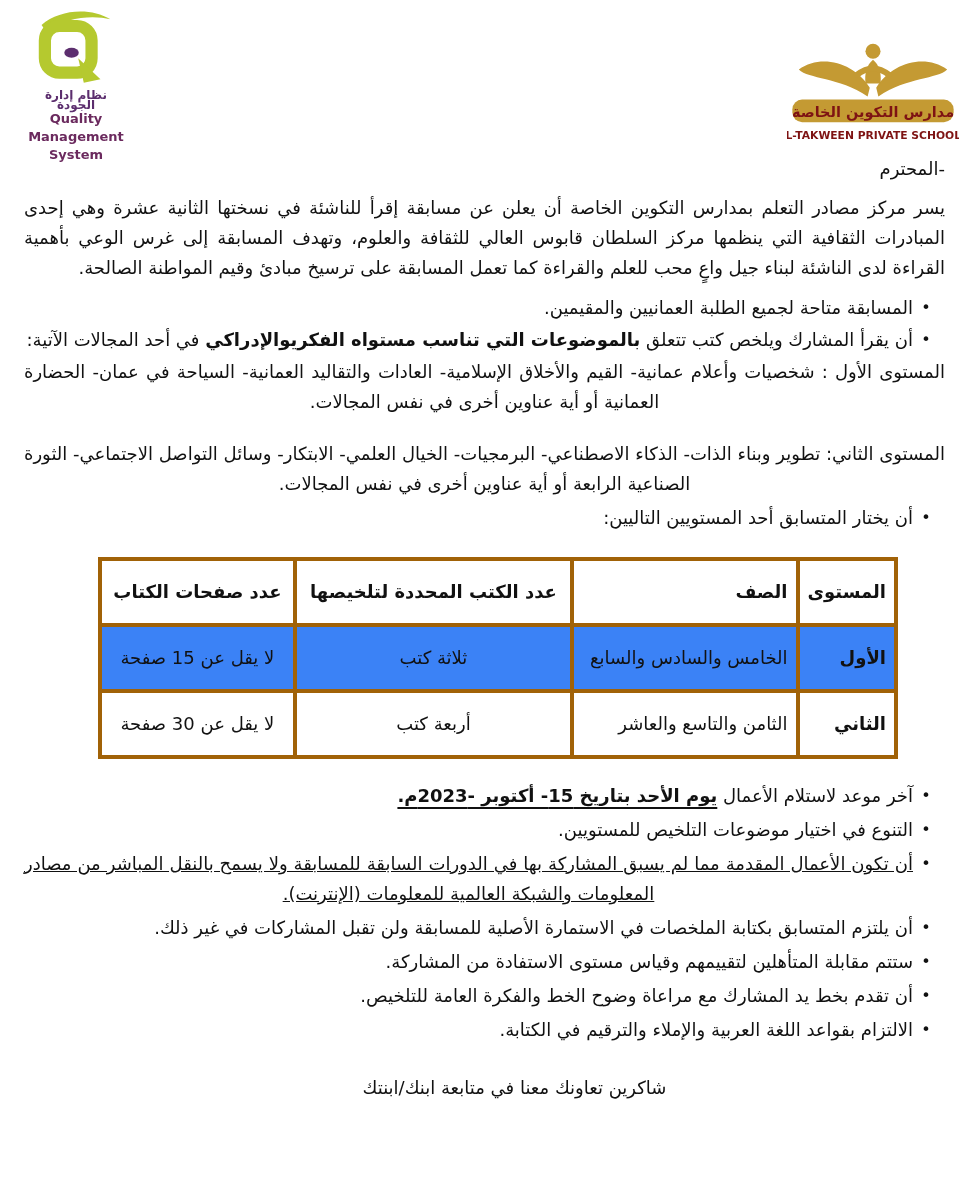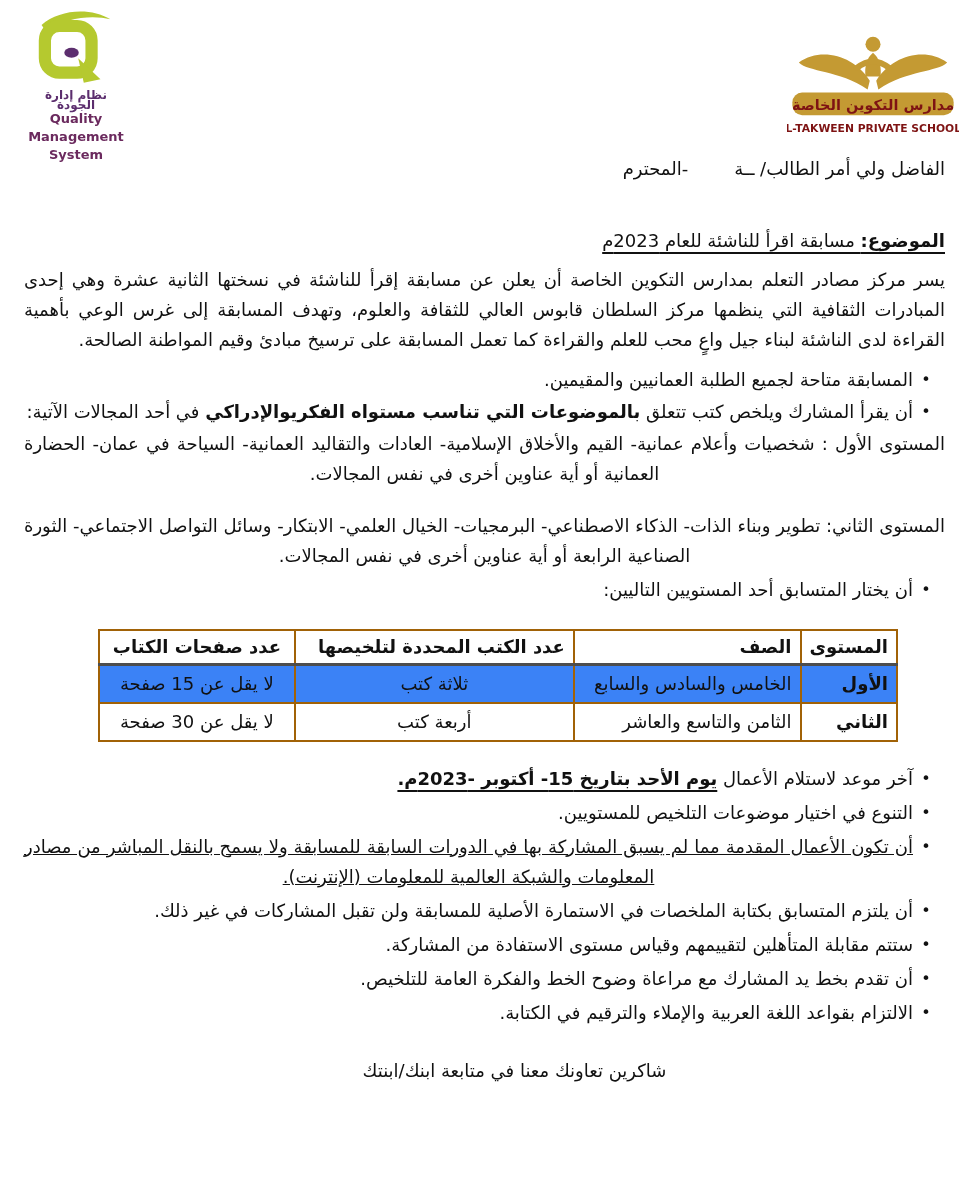--- a/index.html
+++ b/index.html
@@ -11,21 +11,21 @@
     direction: rtl;
     overflow: hidden;
   }
   .page { position: relative; width: 969px; height: 1194px; }
 
   
   .header { position: relative; height: 148px; }
   .qms-logo { position: absolute; left: 24px; top: 6px; width: 104px; text-align: center; direction: ltr; }
   .qms-logo .ar { font-size: 12px; font-weight: bold; color: #5c2e6e; line-height: 10px; }
   .qms-logo .en { font-size: 13px; font-weight: bold; color: #6b2a5e; line-height: 18px; }
-  .school-logo { position: absolute; right: 10px; top: 30px; width: 172px; text-align: center; }
+  .school-logo { position: absolute; right: 10px; top: 37px; width: 172px; text-align: center; }
   svg text { font-family: "DejaVu Sans", sans-serif; }
 
   
   .content { padding: 0 24px; font-size: 18px; line-height: 30px; }
   .greet1 { display: flex; column-gap: 46px; margin-top: 6px; }
   .greet2 { margin-top: 15px; }
   .subject { margin-top: 42px; }
   .subject .u { text-decoration: underline; text-underline-offset: 5px; text-decoration-thickness: 1.5px; }
   .subject .lbl { font-weight: bold; }
   .intro { margin-top: 9px; text-align: justify; text-align-last: right; }
@@ -44,29 +44,29 @@
   .level-par + .level-par { margin-top: 22px; }
 
   
   table.levels {
     border-collapse: collapse;
     width: 800px;
     margin: 24px 47px 0 0;
     border: 2px solid #4d4d4d;
     font-size: 18px;
   }
-  table.levels th, table.levels td { border: 2px solid #a16207; padding: 1px 8px; }
+  table.levels th, table.levels td { border: 4px solid #a16207; padding: 16px 8px; }
   table.levels thead th { font-weight: bold; height: 31px; border-bottom: 3px solid #4d4d4d; background: #ffffff; }
   table.levels tbody td { height: 38px; }
   table.levels .row1 td { background: #3b82f6; }
   .col-level { width: 82px; text-align: right; }
   .col-grade { width: 232px; text-align: right; }
   .col-books { width: 286px; }
   .col-pages { width: 200px; }
-  th.col-books { text-align: right; }
+  th.col-books { text-align: center; }
   td.col-books, th.col-pages, td.col-pages { text-align: center; }
   td.col-level { font-weight: bold; }
 
   .rules2 { margin-top: 22px; }
   .rules2 .bullet { margin-bottom: 4px; }
 
   .closing { margin-top: 28px; text-align: center; padding-left: 60px; }
 </style>
 </head>
 <body>
@@ -95,29 +95,23 @@
         <rect x="5" y="58" width="150" height="21" rx="9" fill="#c49a33"></rect>
         <text x="80" y="74" text-anchor="middle" font-size="13.5" font-weight="bold" fill="#7e1313">مدارس التكوين الخاصة</text>
         <text x="80" y="95" text-anchor="middle" font-size="10" font-weight="bold" fill="#7e1313">AL-TAKWEEN PRIVATE SCHOOLS</text>
       </svg>
     </div>
   </div>
 
   <div class="content">
 
     <div class="greet1">
-      <span>الفاضل ولي أمر الطالب/ ــة</span>
       <span>-المحترم</span>
     </div>
 
-    <div class="subject">
-      <span class="u">
-        <span class="lbl">الموضوع:</span><span> مسابقة اقرأ للناشئة للعام 2023م</span>
-      </span>
-    </div>
 
     <p class="intro">يسر مركز مصادر التعلم بمدارس التكوين الخاصة أن يعلن عن مسابقة إقرأ للناشئة في نسختها الثانية عشرة وهي إحدى المبادرات الثقافية التي ينظمها مركز السلطان قابوس العالي للثقافة والعلوم، وتهدف المسابقة إلى غرس الوعي بأهمية القراءة لدى الناشئة لبناء جيل واعٍ محب للعلم والقراءة كما تعمل المسابقة على ترسيخ مبادئ وقيم المواطنة الصالحة.</p>
 
 
     <div class="rules">
       <div class="bullet">
         <span class="dot">•</span>
         <div class="btext">المسابقة متاحة لجميع الطلبة العمانيين والمقيمين.</div>
       </div>
       <div class="bullet">

